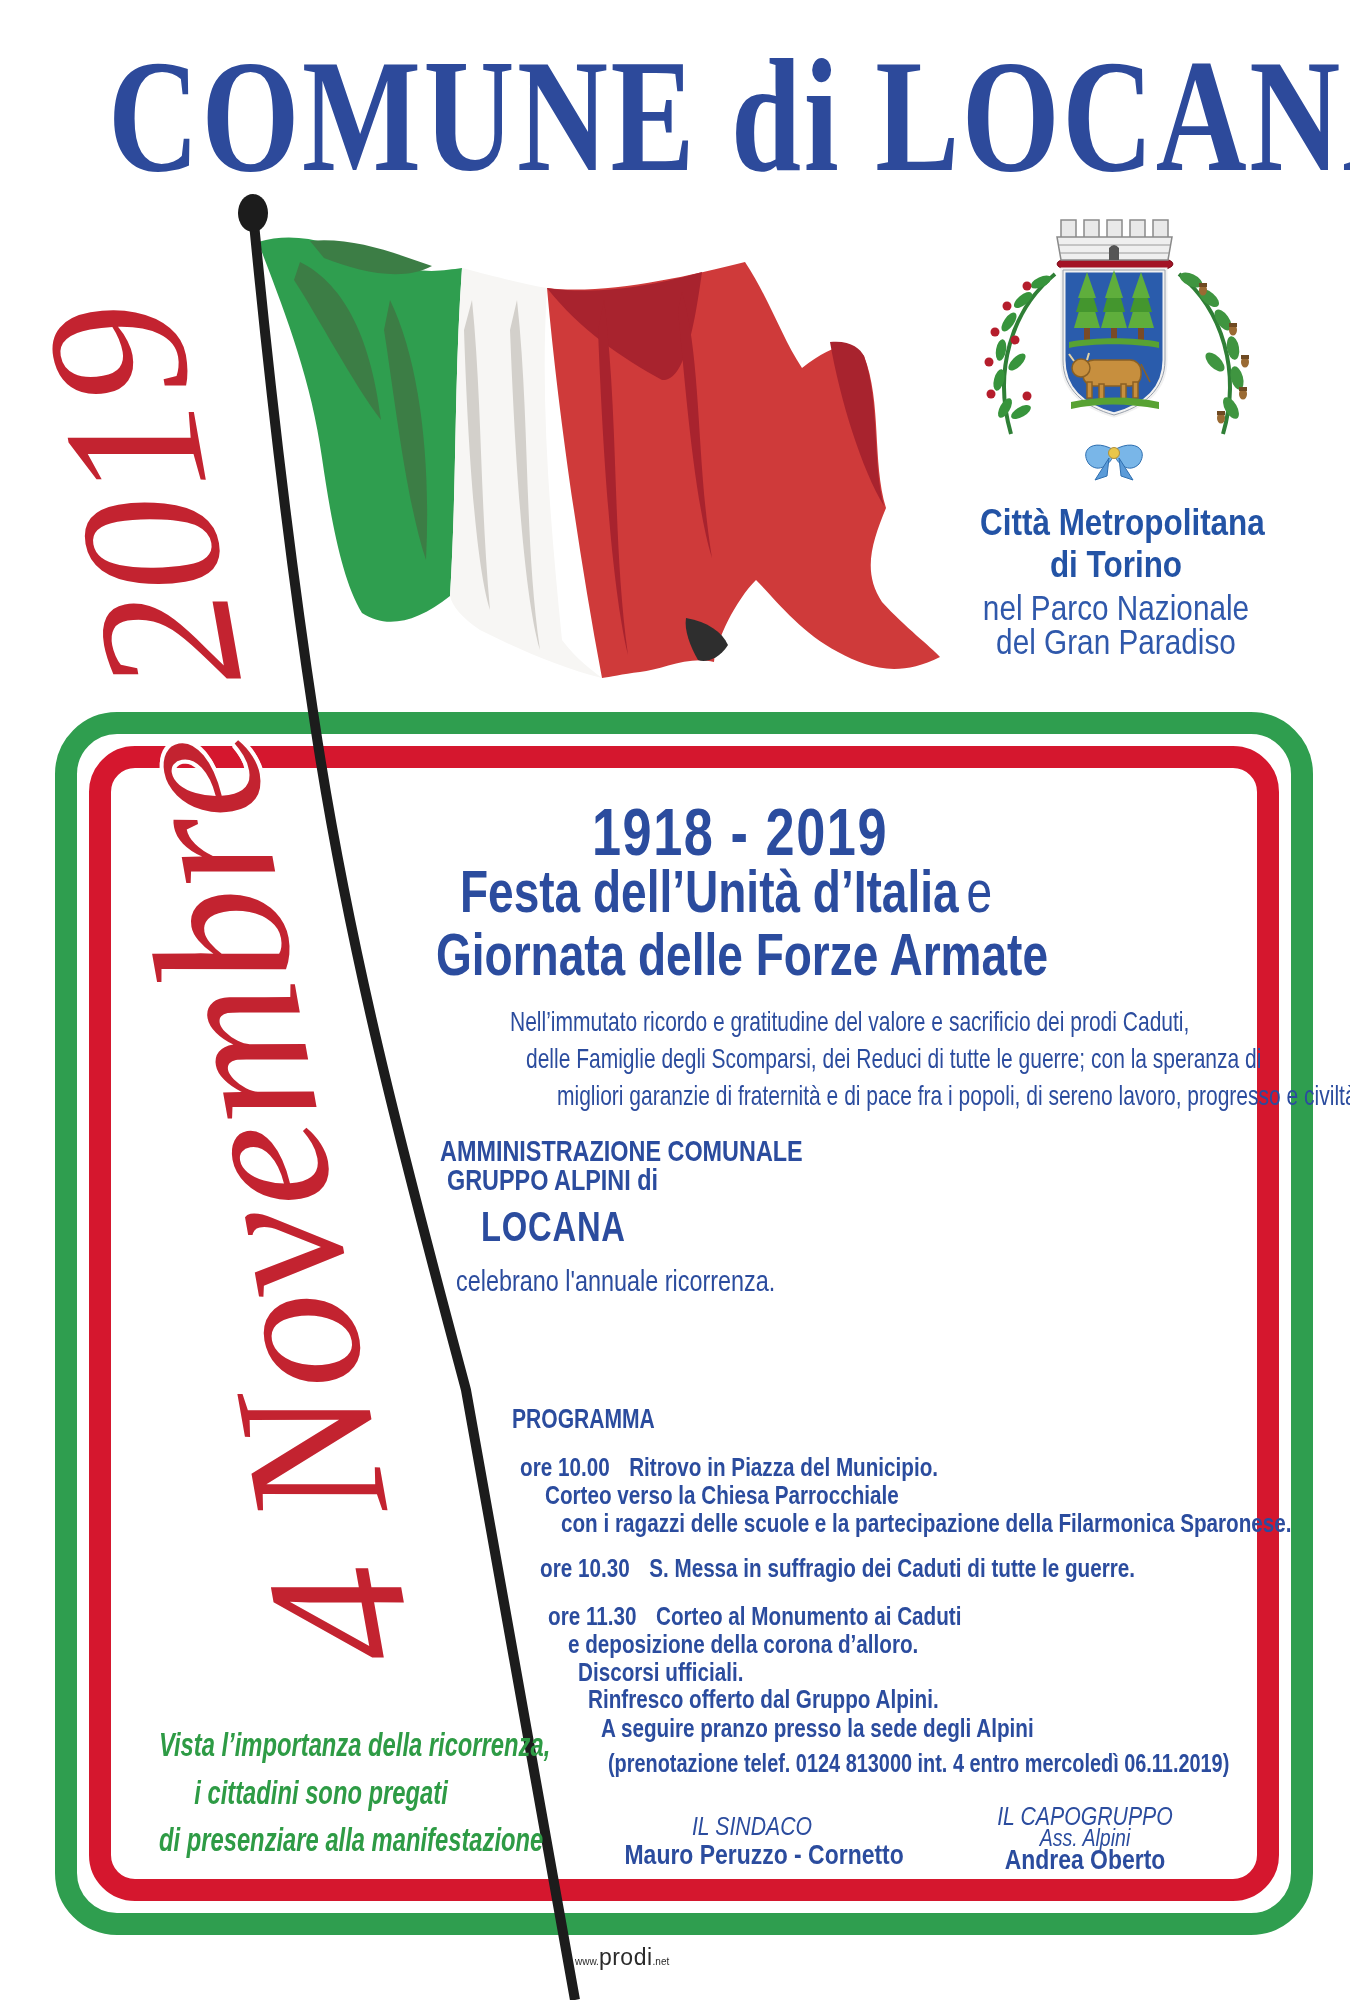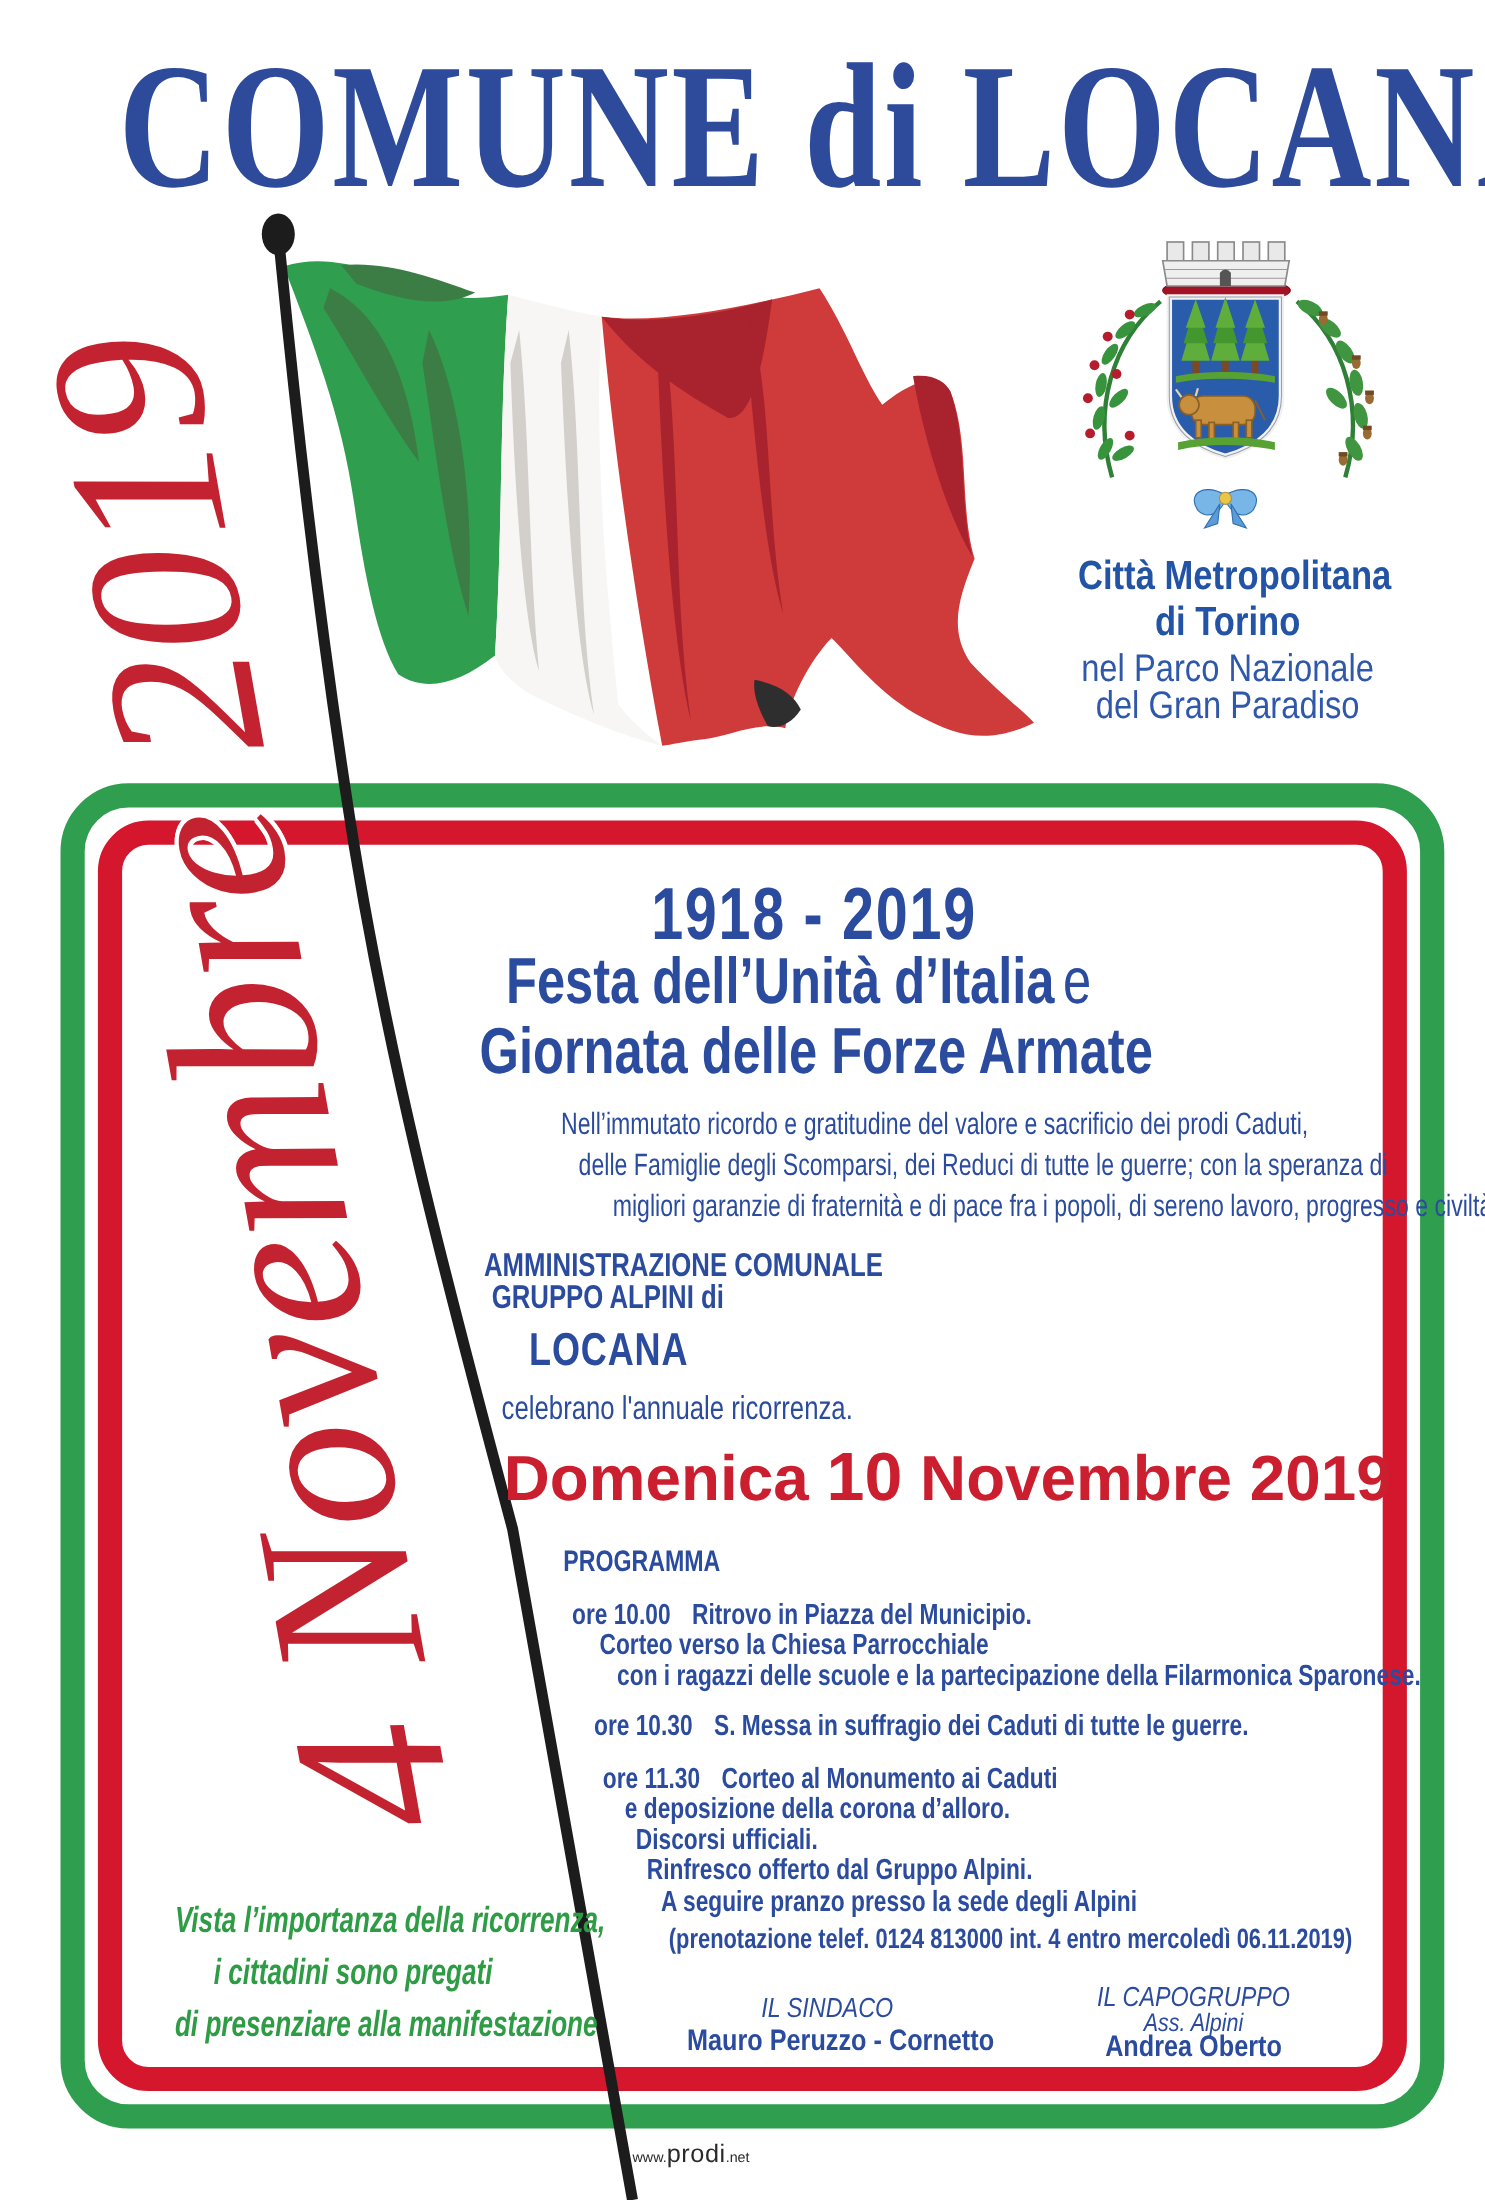--- a/index.html
+++ b/index.html
@@ -60,21 +60,21 @@
   #n1{top:1726px;} #n2{top:1774px;} #n3{top:1821px;}
   
   .sig{width:300px;text-align:center;transform:scaleX(.85);z-index:5;}
   #sindaco-role{left:602px;top:1812px;font-size:25px;font-style:italic;font-weight:500;}
   #sindaco-name{left:602px;top:1840px;font-size:27px;font-weight:bold;}
   #capo-role{left:935px;top:1802px;font-size:25px;font-style:italic;font-weight:500;}
   #capo-sub{left:935px;top:1825px;font-size:23px;font-style:italic;font-weight:500;}
   #capo-name{left:935px;top:1845px;font-size:27px;font-weight:bold;}
   
   #footer{left:575px;top:1944px;color:#2a2a2a;z-index:5;}
-  #footer .small{font-size:13px;text-align:right;}
+  #footer .small{font-size:10px;text-align:right;}
   #footer .big{font-size:23px;letter-spacing:.5px;}
 </style>
 </head>
 <body>
 
 <div id="poster">
 
   <div id="title" class="abs">COMUNE di LOCANA</div>
 
   <div id="frame-green" class="frame"></div>
@@ -232,21 +232,20 @@
 
   <div id="mem1" class="abs blue mem cx">Nell’immutato ricordo e gratitudine del valore e sacrificio dei prodi Caduti,</div>
   <div id="mem2" class="abs blue mem cx">delle Famiglie degli Scomparsi, dei Reduci di tutte le guerre; con la speranza di</div>
   <div id="mem3" class="abs blue mem cx">migliori garanzie di fraternità e di pace fra i popoli, di sereno lavoro, progresso e civiltà</div>
 
   <div id="org1" class="abs blue lx">AMMINISTRAZIONE COMUNALE</div>
   <div id="org2" class="abs blue lx">GRUPPO ALPINI di</div>
   <div id="locana" class="abs blue lx">LOCANA</div>
   <div id="celebrano" class="abs blue lx">celebrano l'annuale ricorrenza.</div>
 
-  <div id="domenica" class="abs"><span>Domenica </span><span class="day">10</span><span class="rest"> Novembre 2019</span></div>
 
   <div id="programma" class="abs blue lx">PROGRAMMA</div>
 
   <div id="p1" class="abs blue pl lx"><span class="pl-time">ore 10.00</span><span class="pl-text">Ritrovo in Piazza del Municipio.</span></div>
   <div id="p2" class="abs blue pl lx"><span class="pl-time"></span><span class="pl-text">Corteo verso la Chiesa Parrocchiale</span></div>
   <div id="p3" class="abs blue pl lx"><span class="pl-time"></span><span class="pl-text">con i ragazzi delle scuole e la partecipazione della Filarmonica Sparonese.</span></div>
   <div id="p4" class="abs blue pl lx"><span class="pl-time">ore 10.30</span><span class="pl-text">S. Messa in suffragio dei Caduti di tutte le guerre.</span></div>
   <div id="p5" class="abs blue pl lx"><span class="pl-time">ore 11.30</span><span class="pl-text">Corteo al Monumento ai Caduti</span></div>
   <div id="p6" class="abs blue pl lx"><span class="pl-time"></span><span class="pl-text">e deposizione della corona d’alloro.</span></div>
   <div id="p7" class="abs blue pl lx"><span class="pl-time"></span><span class="pl-text">Discorsi ufficiali.</span></div>

